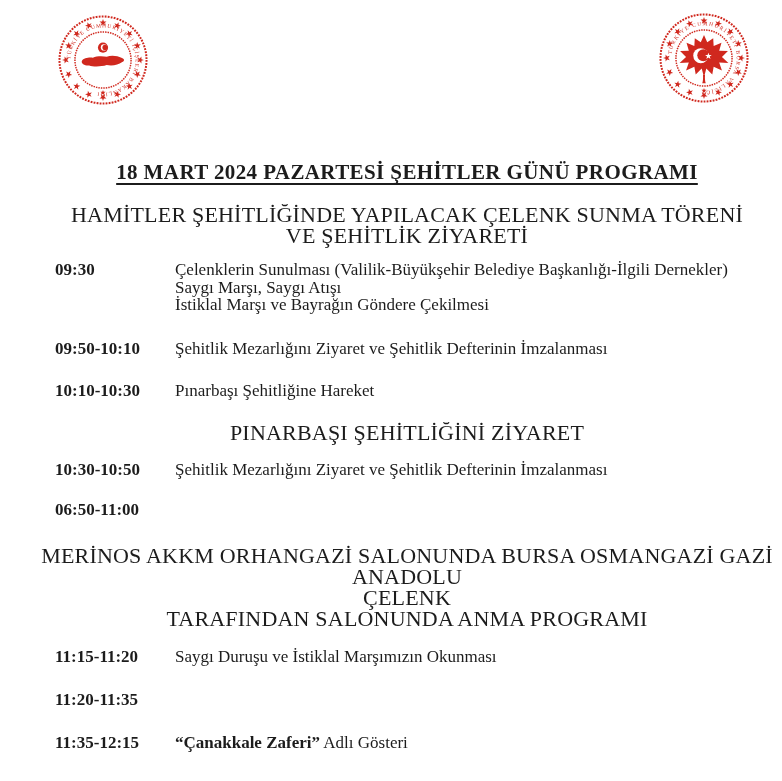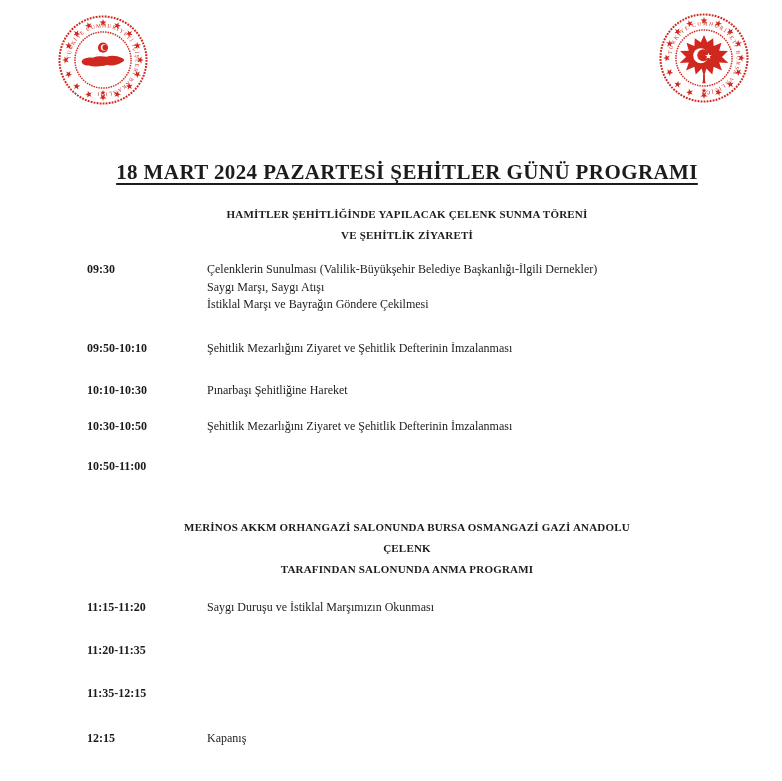--- a/index.html
+++ b/index.html
@@ -11,22 +11,22 @@
   .page{width:782px;height:781px;position:relative;}
   .logos{display:flex;justify-content:space-between;align-items:flex-start;padding:14px 32px 0 57px;}
   .seal{width:92px;height:92px;color:var(--seal-red,#d0281e);display:block;}
   .seal-right{margin-top:-2px;}
   .centered{text-align:center;padding-left:32px;}
   .title-wrap{margin-top:54px;}
   .doc-title{
     font-size:21px;font-weight:bold;letter-spacing:.4px;line-height:25px;
     text-decoration:underline;text-underline-offset:4px;text-decoration-thickness:1.8px;
   }
-  .sec-heading{font-weight:bold;font-size:11px;line-height:21px;letter-spacing:.2px;}
-  .row{display:flex;padding-left:55px;font-size:12px;line-height:17.5px;margin-left:32px;}
+  .sec-heading{font-weight:normal;font-size:22px;line-height:21px;letter-spacing:.2px;}
+  .row{display:flex;padding-left:55px;font-size:17px;line-height:17.5px;}
   .row .time{font-weight:bold;width:120px;flex:none;}
   .row .desc{flex:1;padding-right:20px;}
   .ring-text{font-family:"Liberation Serif","DejaVu Serif",serif;}
 </style>
 </head>
 <body style="color: rgb(28, 28, 28);">
 
 <div class="page">
 
   <div class="logos">
@@ -128,51 +128,57 @@
     </div>
   </div>
 
   <div class="row" style="margin-top:25px">
     <span class="time">10:10-10:30</span>
     <div class="desc">
       <div>Pınarbaşı Şehitliğine Hareket</div>
     </div>
   </div>
 
+  <div class="centered sec-heading" style="margin-top:22px">
+    <div>PINARBAŞI ŞEHİTLİĞİNİ ZİYARET</div>
+  </div>
 
   <div class="row" style="margin-top:18px">
     <span class="time">10:30-10:50</span>
     <div class="desc">
       <div>Şehitlik Mezarlığını Ziyaret ve Şehitlik Defterinin İmzalanması</div>
     </div>
   </div>
 
   <div class="row" style="margin-top:23px">
-    <span class="time">10:50-11:00</span>
+    <span class="time">06:50-11:00</span>
   </div>
 
-  <div class="centered sec-heading" style="margin-top:41px">
+  <div class="centered sec-heading" style="margin-top:26px">
     <div>MERİNOS AKKM ORHANGAZİ SALONUNDA BURSA OSMANGAZİ GAZİ ANADOLU</div>
     <div>ÇELENK</div>
     <div>TARAFINDAN SALONUNDA ANMA PROGRAMI</div>
   </div>
 
   <div class="row" style="margin-top:19px">
     <span class="time">11:15-11:20</span>
     <div class="desc">
       <div>Saygı Duruşu ve İstiklal Marşımızın Okunması</div>
     </div>
   </div>
 
   <div class="row" style="margin-top:26px">
     <span class="time">11:20-11:35</span>
   </div>
 
   <div class="row" style="margin-top:25px">
     <span class="time">11:35-12:15</span>
+    <div class="desc">
+      <div><b>“Çanakkale Zaferi”</b><span> Adlı Gösteri</span></div>
+    </div>
   </div>
 
   <div class="row" style="margin-top:28px">
     <span class="time">12:15</span>
     <div class="desc">
       <div>Kapanış</div>
     </div>
   </div>
 
 </div>

